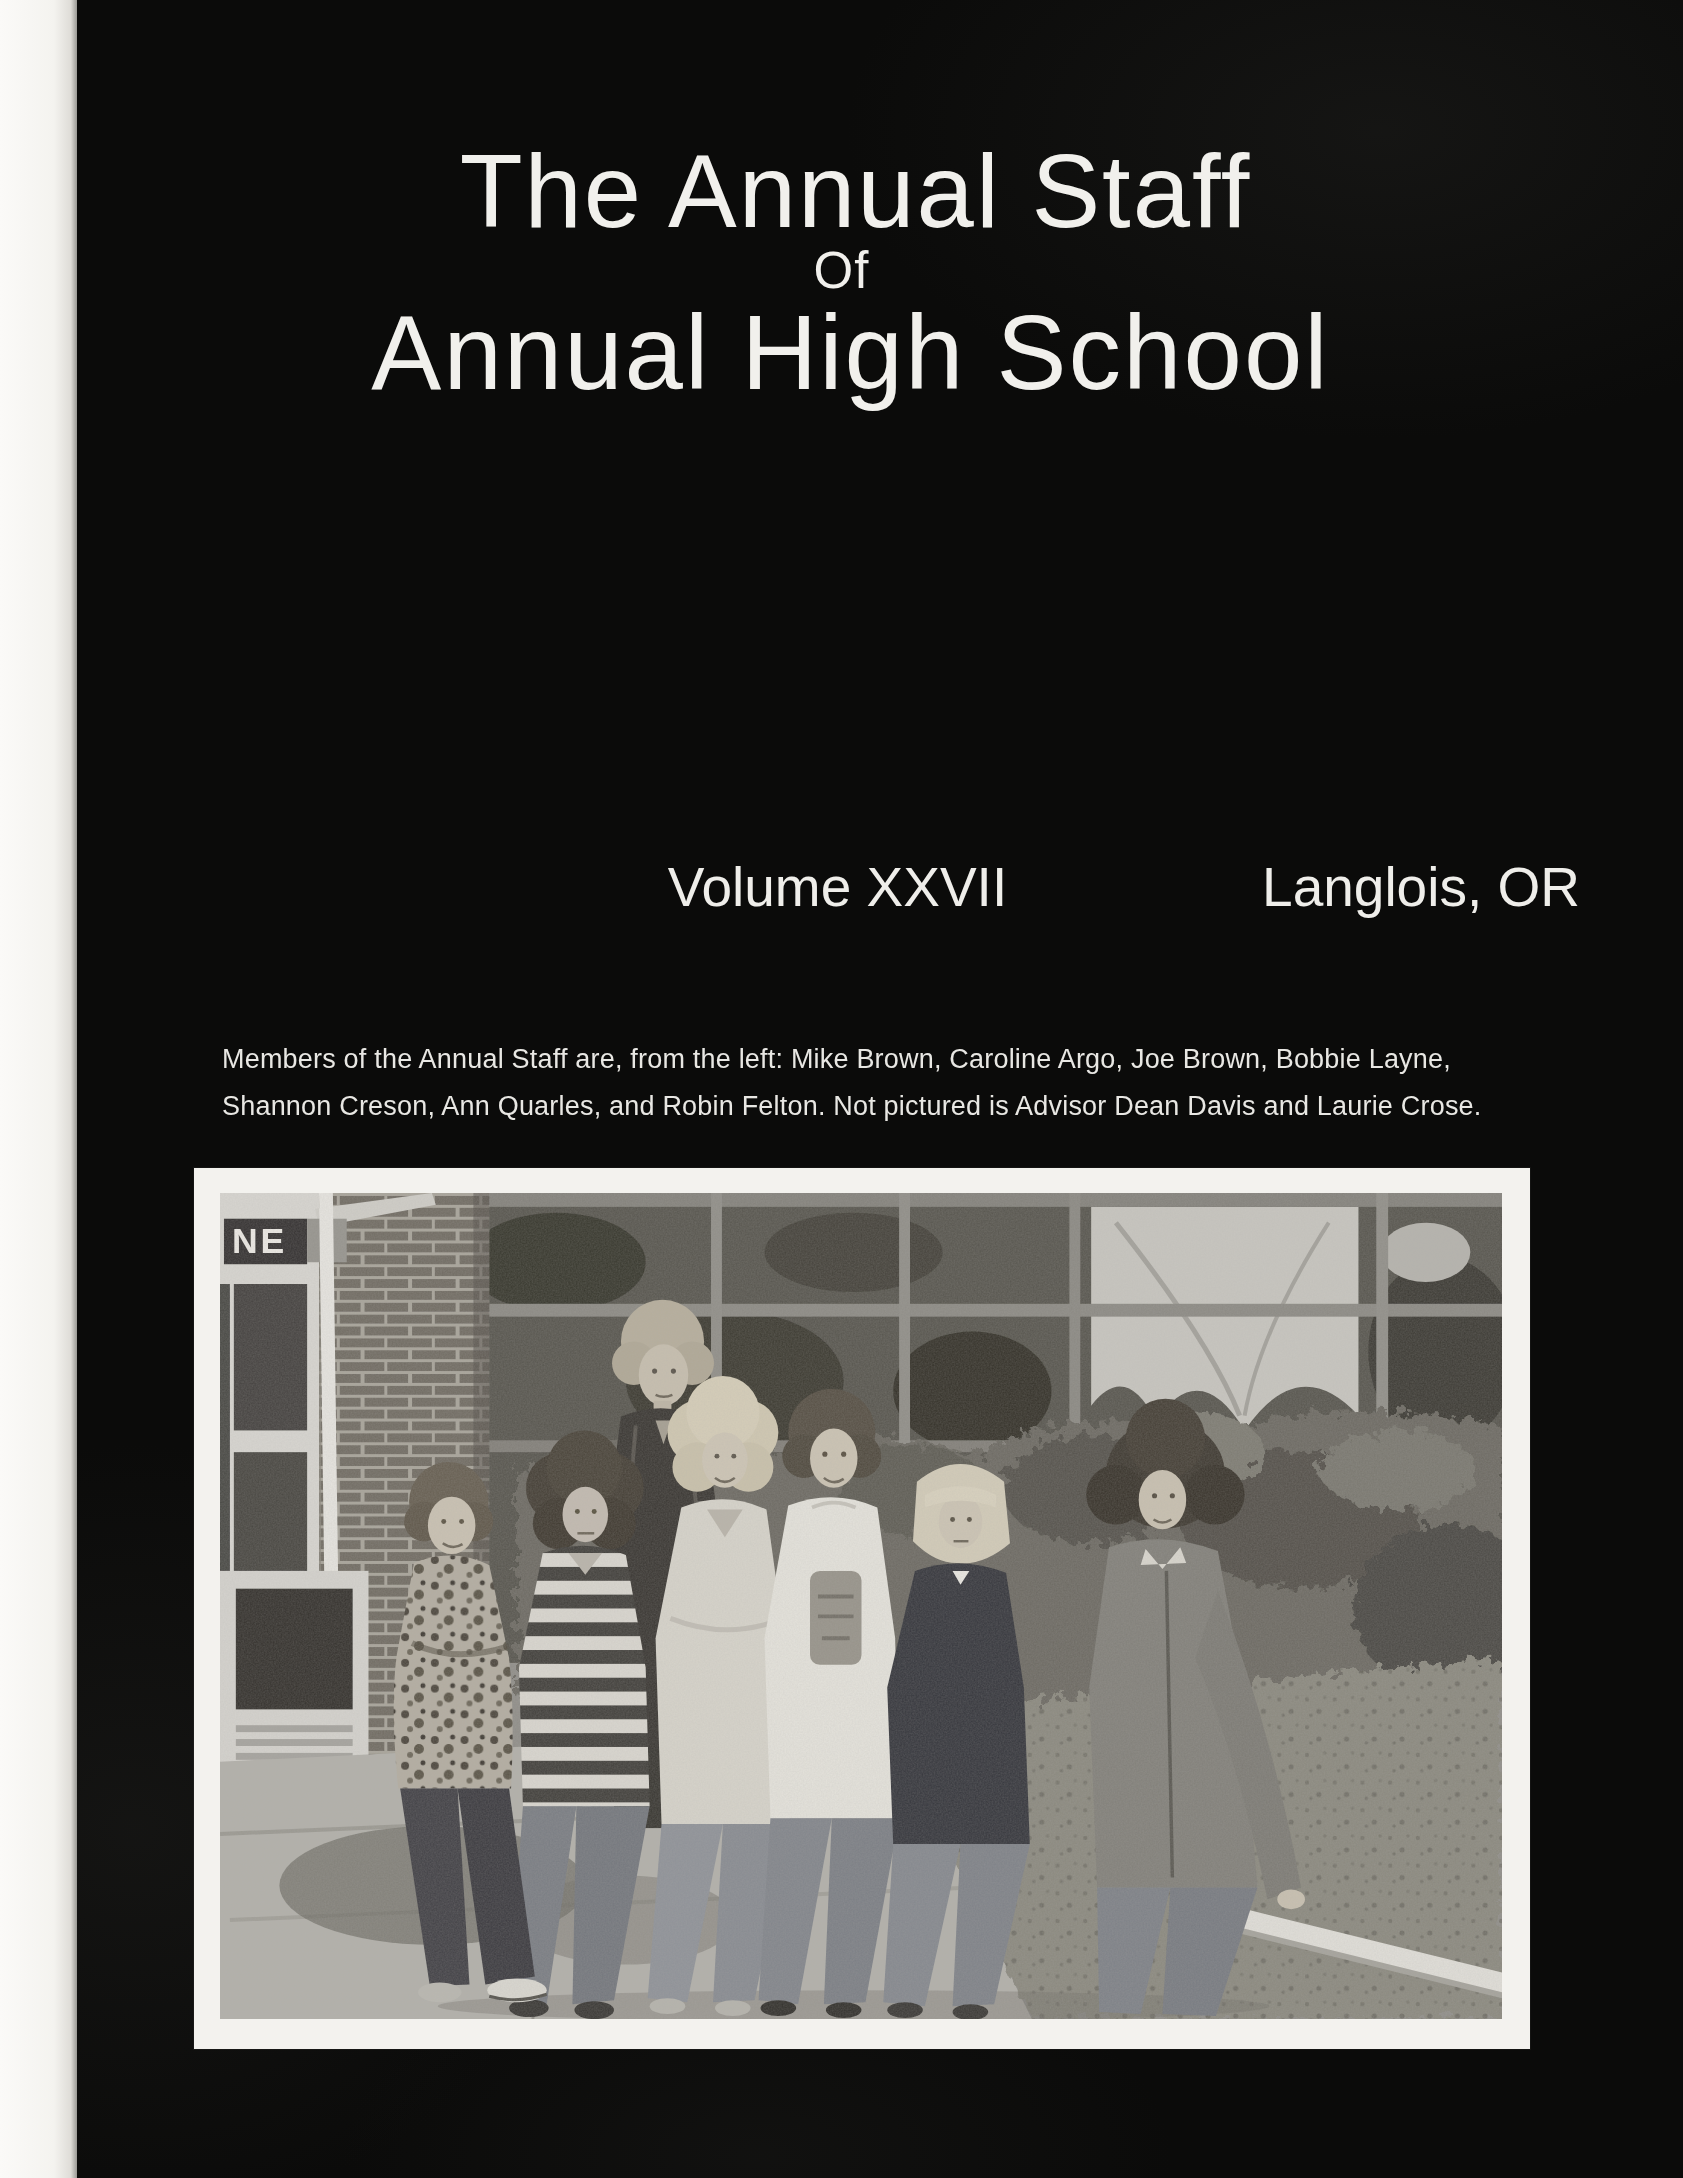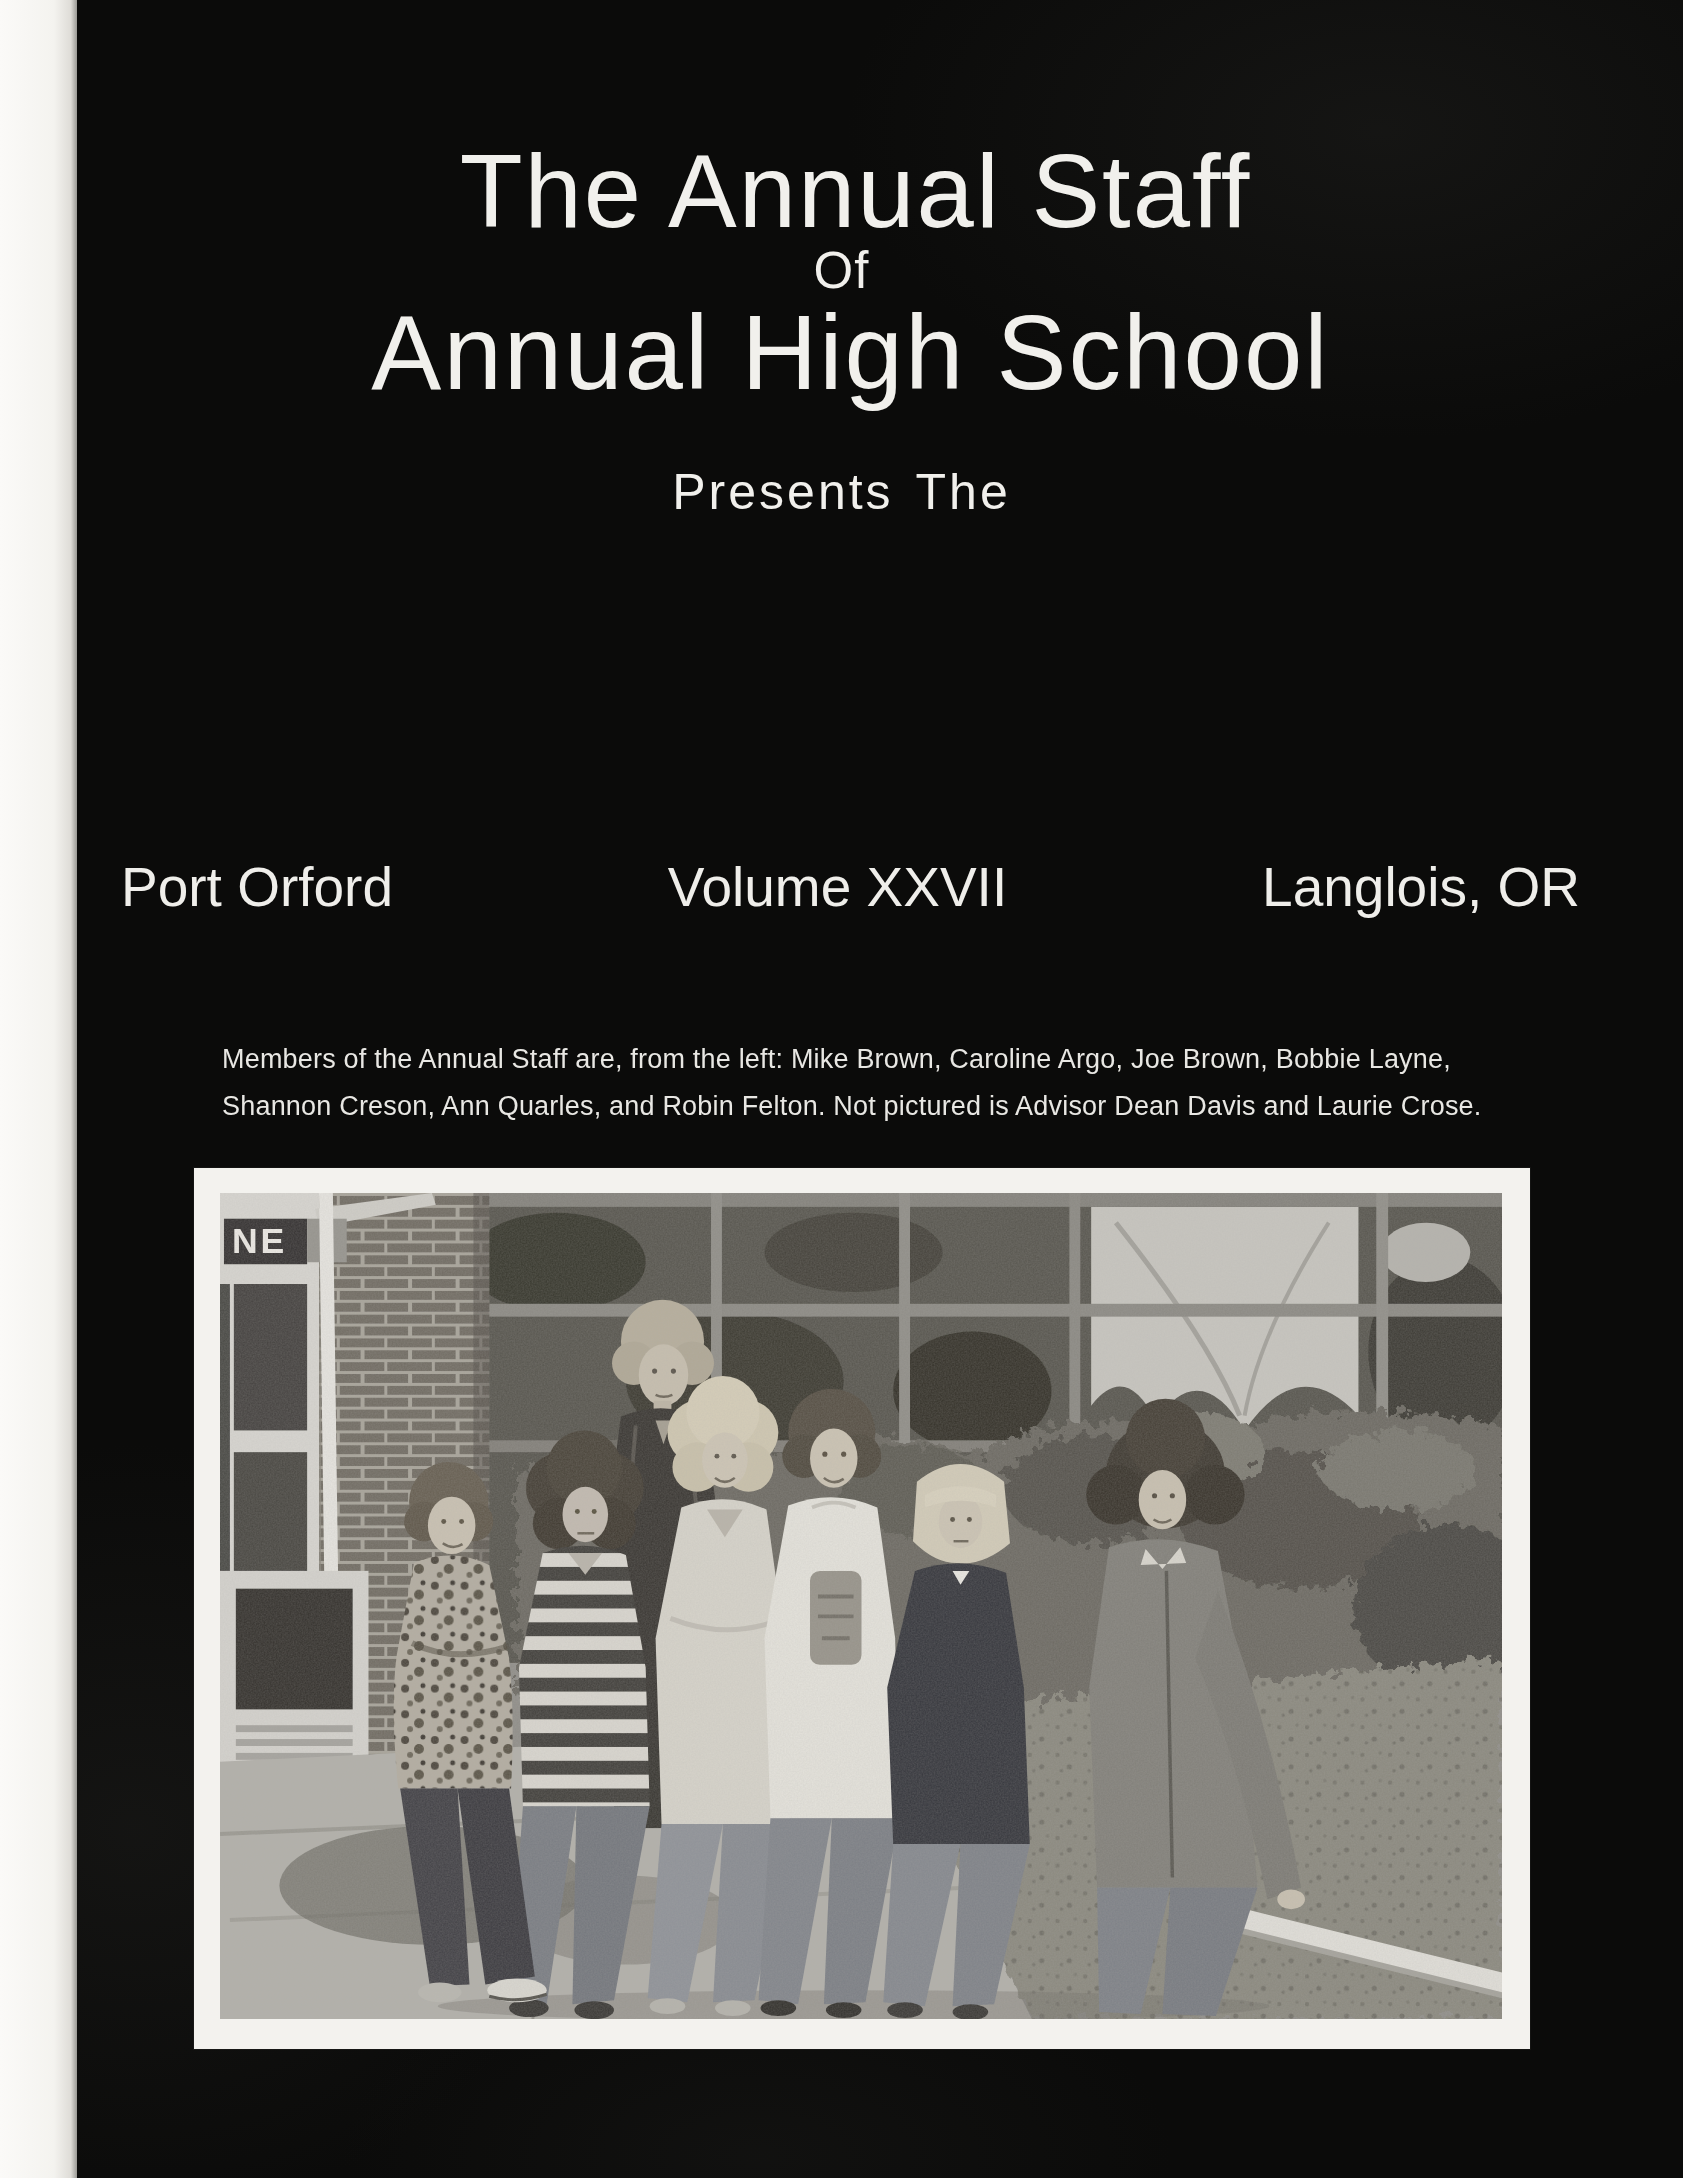--- a/index.html
+++ b/index.html
@@ -42,24 +42,22 @@
 </head>
 <body>
 
 <div class="page">
 
   <div class="edge-strip"></div>
 
   <div class="t t1">The Annual Staff</div>
   <div class="t t2">Of</div>
   <div class="t t3">Annual High School</div>
-  <div class="t t4">Presents The</div>
 
   <div class="edition">
-    <span class="ed-left">Port Orford</span>
     <span class="ed-center">Volume XXVII</span>
     <span class="ed-right">Langlois, OR</span>
   </div>
 
   <div class="caption">Members of the Annual Staff are, from the left: Mike Brown, Caroline Argo, Joe Brown, Bobbie Layne, Shannon Creson, Ann Quarles, and Robin Felton. Not pictured is Advisor Dean Davis and Laurie Crose.</div>
 
   <div class="photo-frame">
     <svg viewBox="0 0 1295 835" preserveAspectRatio="none" aria-hidden="true">
       <defs>
         <pattern id="brick" width="48" height="24" patternUnits="userSpaceOnUse">

